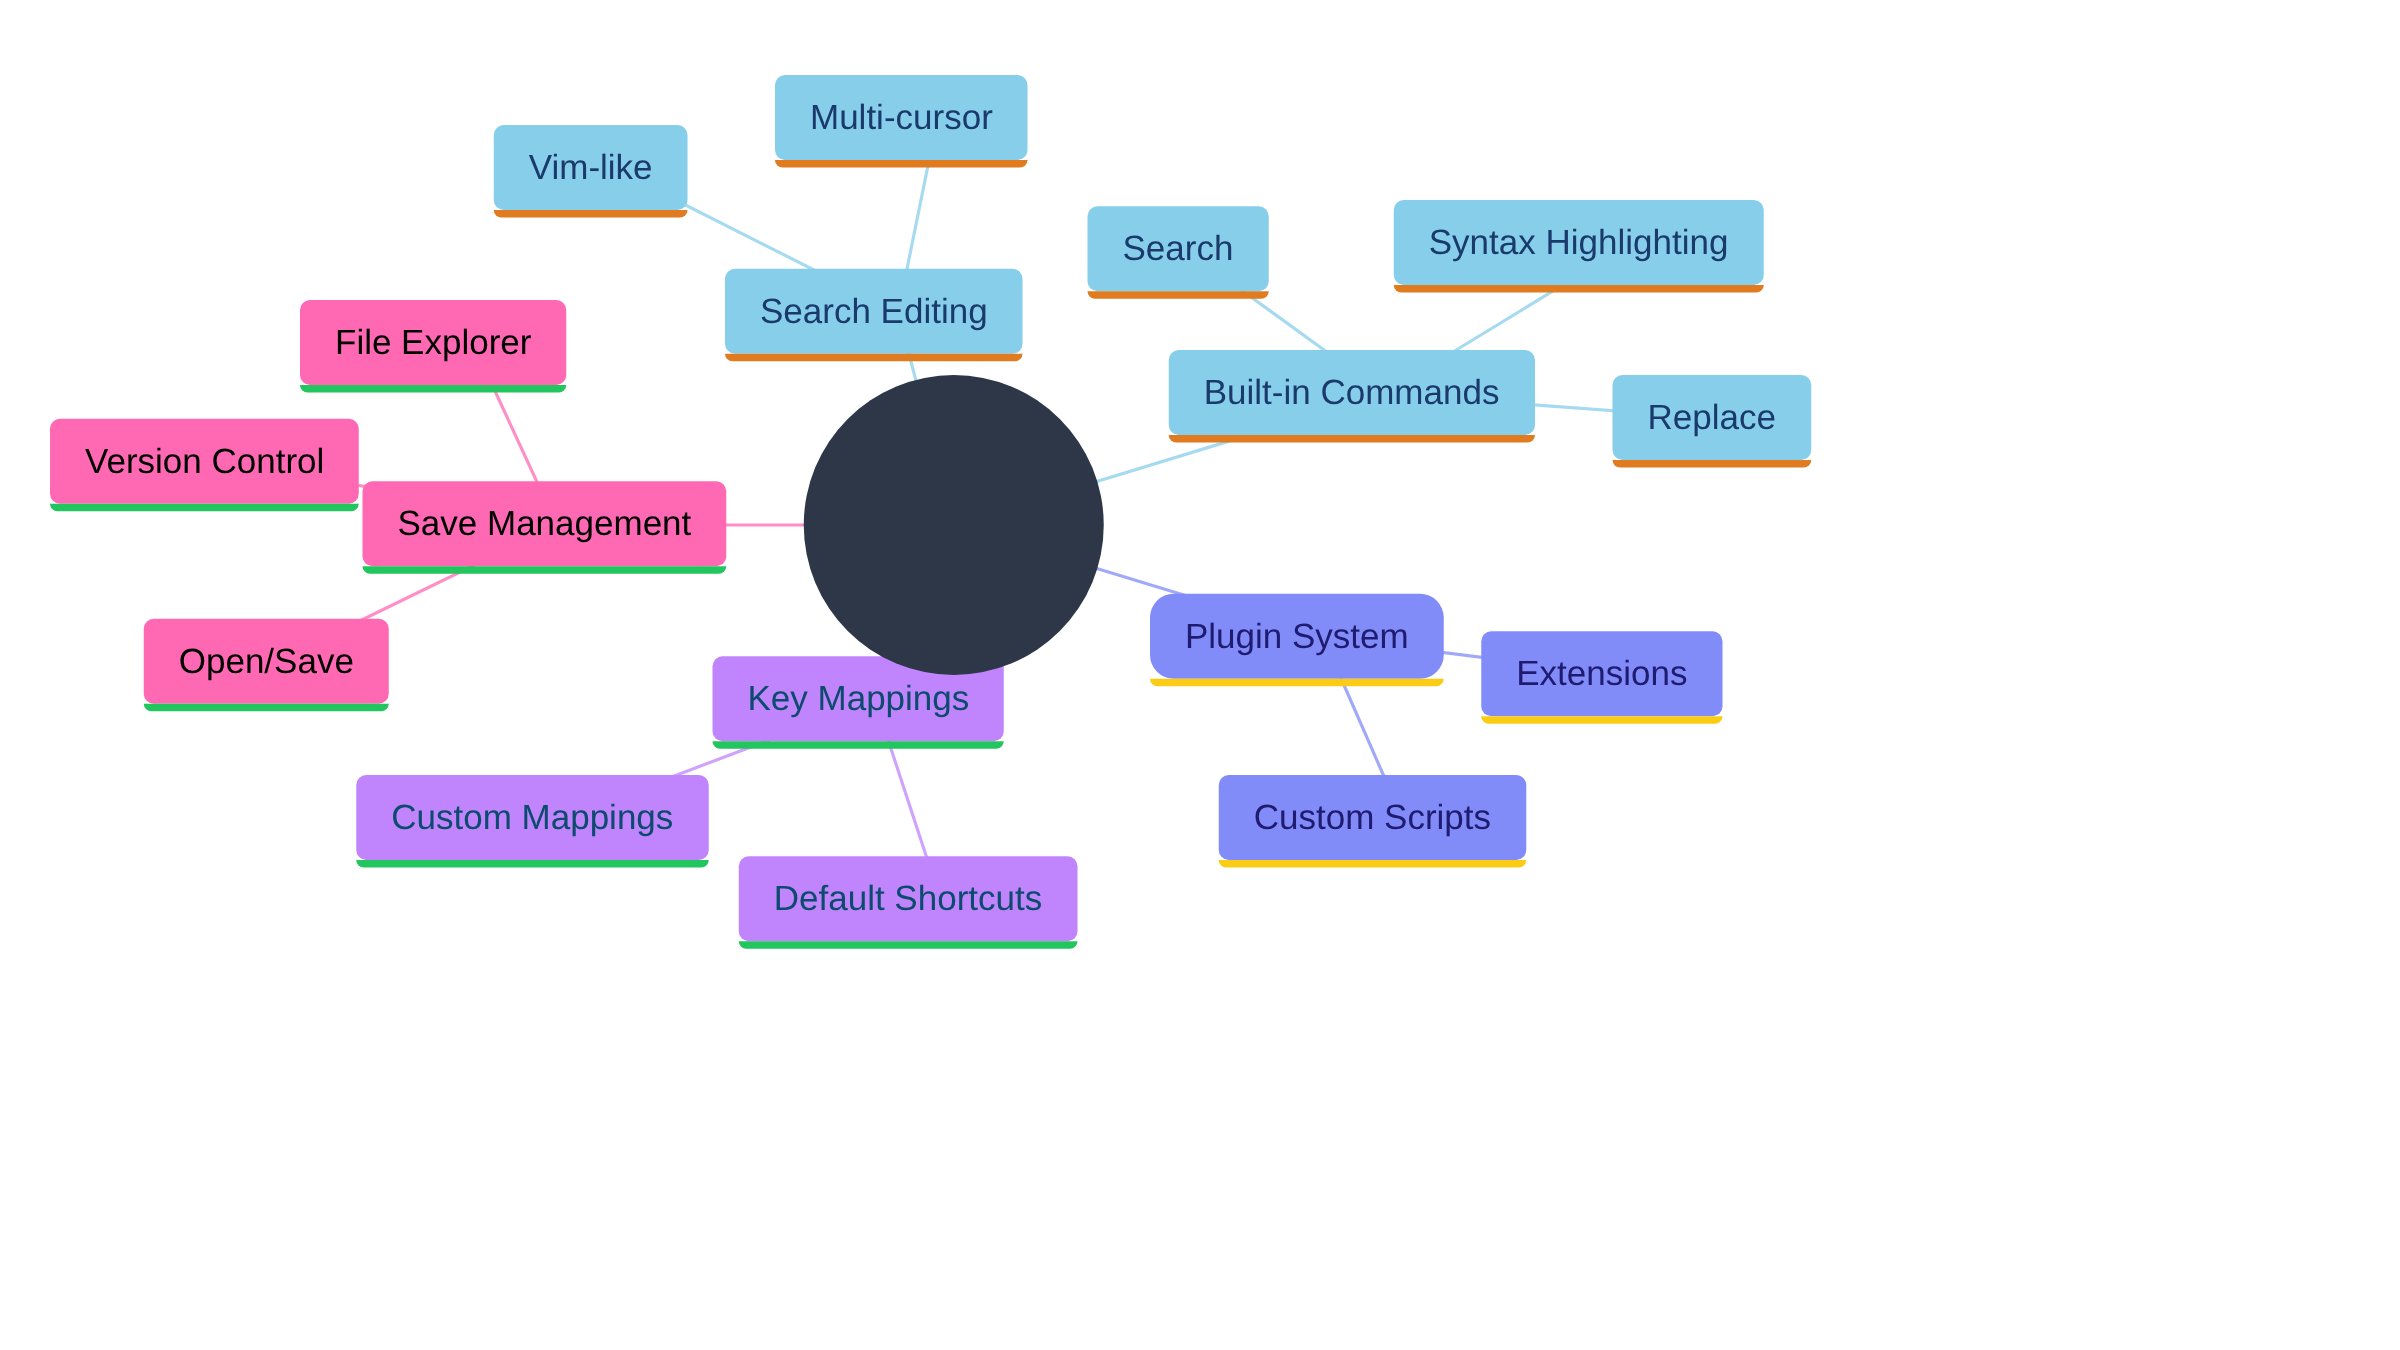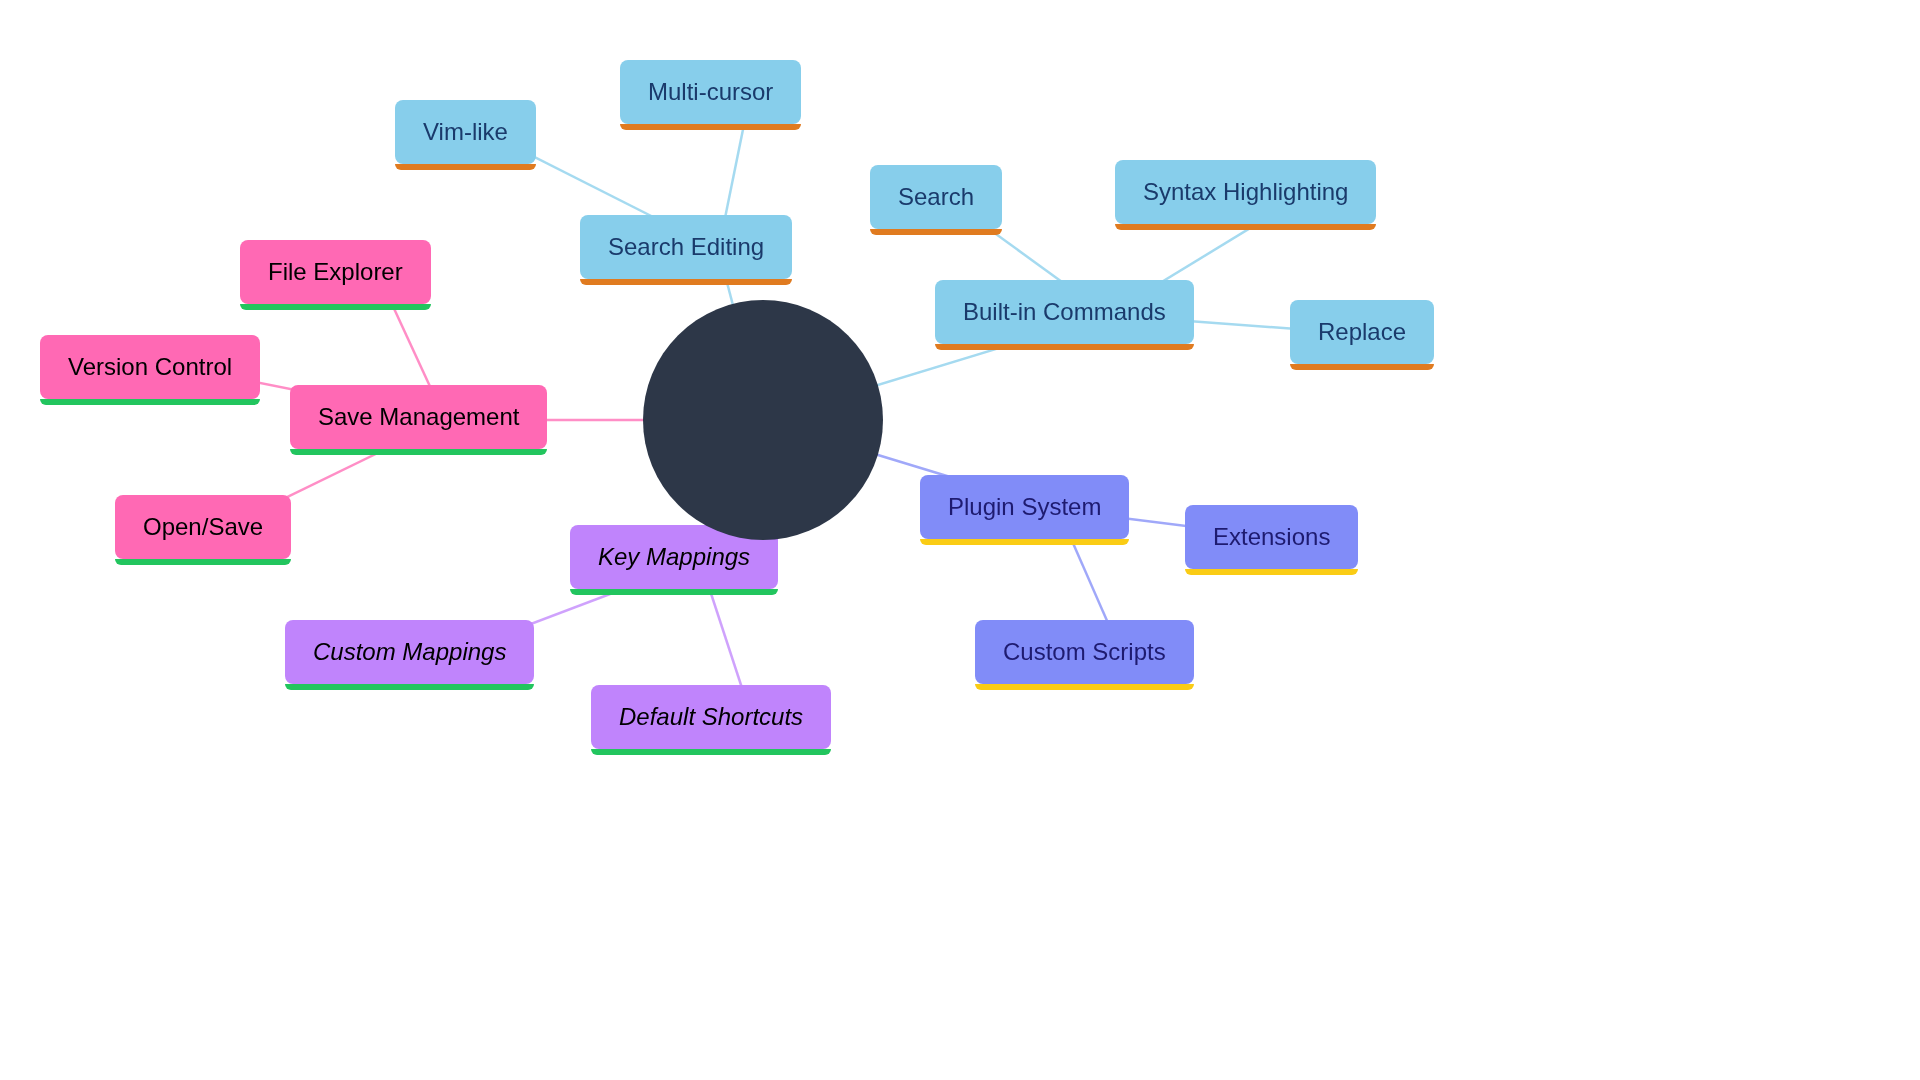--- a/index.html
+++ b/index.html
@@ -16,21 +16,21 @@
       top: 0; left: 0;
       width: 1920px;
       height: 1080px;
       pointer-events: none;
       z-index: 1;
     }
     .node {
       position: absolute;
       border-radius: 8px;
       padding: 18px 28px;
-      font-size: 24px;
+      font-size: 28px;
       font-weight: 500;
       display: flex;
       align-items: center;
       justify-content: center;
       text-align: center;
       z-index: 2;
       white-space: nowrap;
     }
     .node::after {
       content: '';
@@ -46,22 +46,21 @@
       color: #1a3a6b;
     }
     .node-blue::after { background: #E07B20; }
     .node-pink {
       background: #FF69B4;
       color: #000000;
     }
     .node-pink::after { background: #22c55e; }
     .node-purple {
       background: #C084FC;
-      color: #000000;
-      font-style: italic;
+      color: #0c4a6e;
     }
     .node-purple::after { background: #22c55e; }
     .node-indigo {
       background: #818CF8;
       color: #1e1b70;
     }
     .node-indigo::after { background: #facc15; }
     .center-node {
       position: absolute;
       border-radius: 50%;
@@ -115,16 +114,16 @@
     <div class="node node-pink" style="left: 240px; top: 240px;">File Explorer</div>
     <div class="node node-pink" style="left: 40px; top: 335px;">Version Control</div>
     <div class="node node-pink" style="left: 115px; top: 495px;">Open/Save</div>
     <div class="node node-purple" style="left: 570px; top: 525px;">Key Mappings</div>
     <div class="node node-purple" style="left: 285px; top: 620px;">Custom Mappings</div>
     <div class="node node-purple" style="left: 591px; top: 685px;">Default Shortcuts</div>
     <div class="node node-blue" style="left: 935px; top: 280px;">Built-in Commands</div>
     <div class="node node-blue" style="left: 870px; top: 165px;">Search</div>
     <div class="node node-blue" style="left: 1115px; top: 160px;">Syntax Highlighting</div>
     <div class="node node-blue" style="left: 1290px; top: 300px;">Replace</div>
-    <div class="node node-indigo" style="left: 920px; top: 475px;">Plugin System</div>
+    <div class="node node-indigo" style="left: 920px; top: 475px; border-radius: 19px;">Plugin System</div>
     <div class="node node-indigo" style="left: 1185px; top: 505px;">Extensions</div>
     <div class="node node-indigo" style="left: 975px; top: 620px;">Custom Scripts</div>
   </div>
 
 </body></html>

